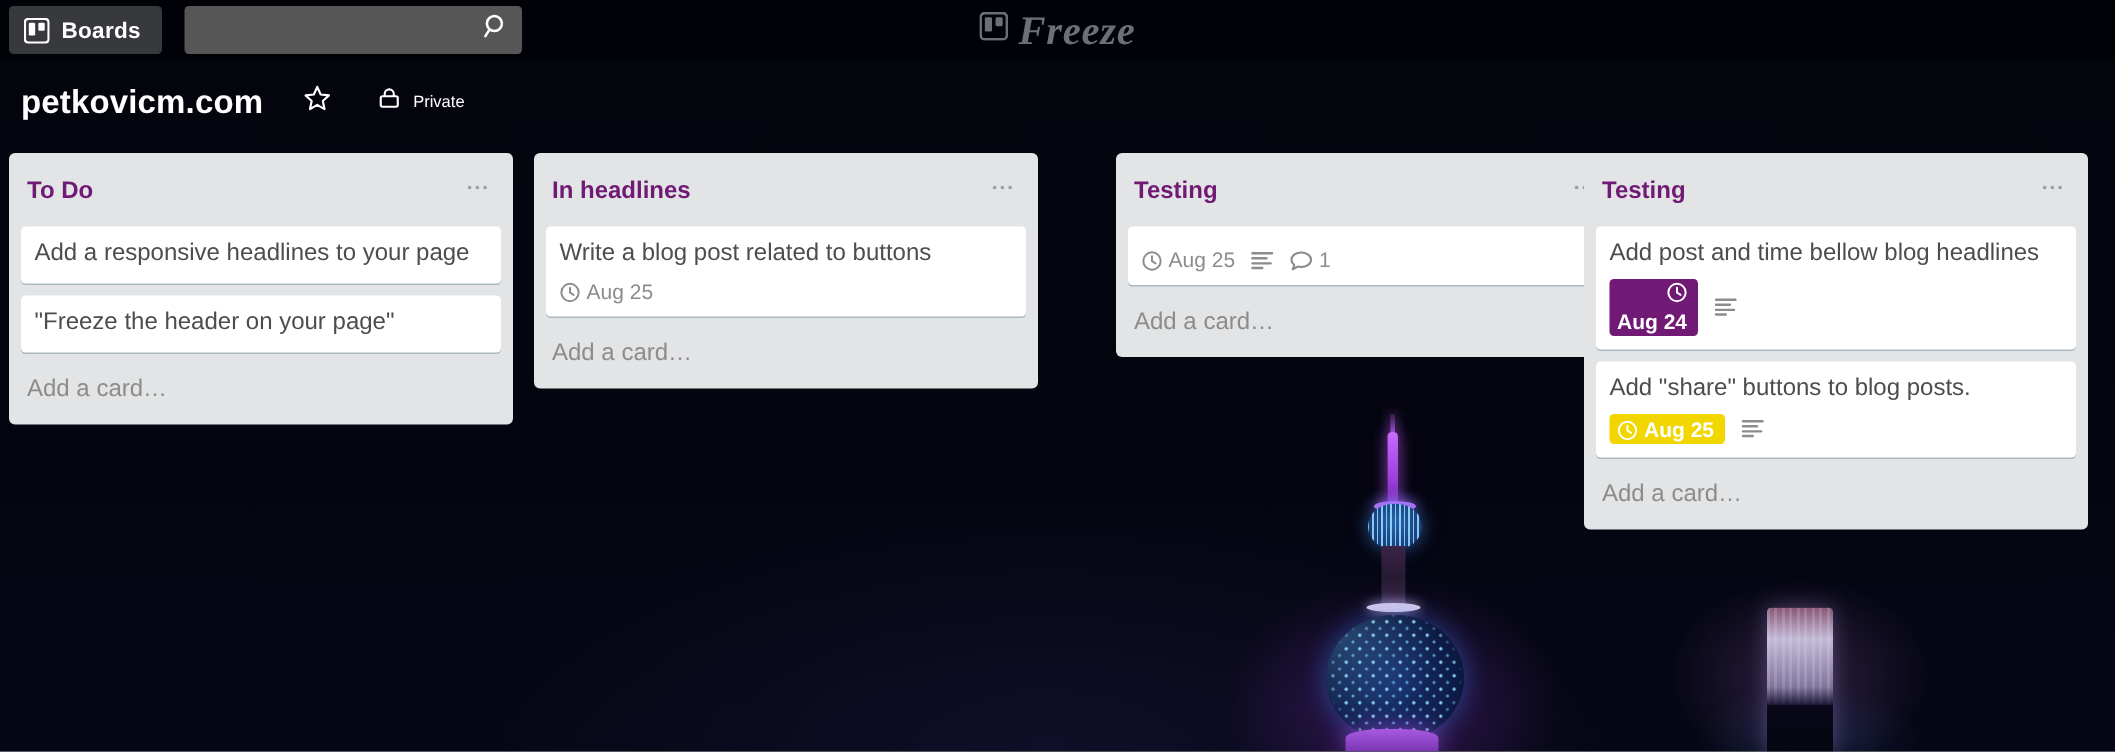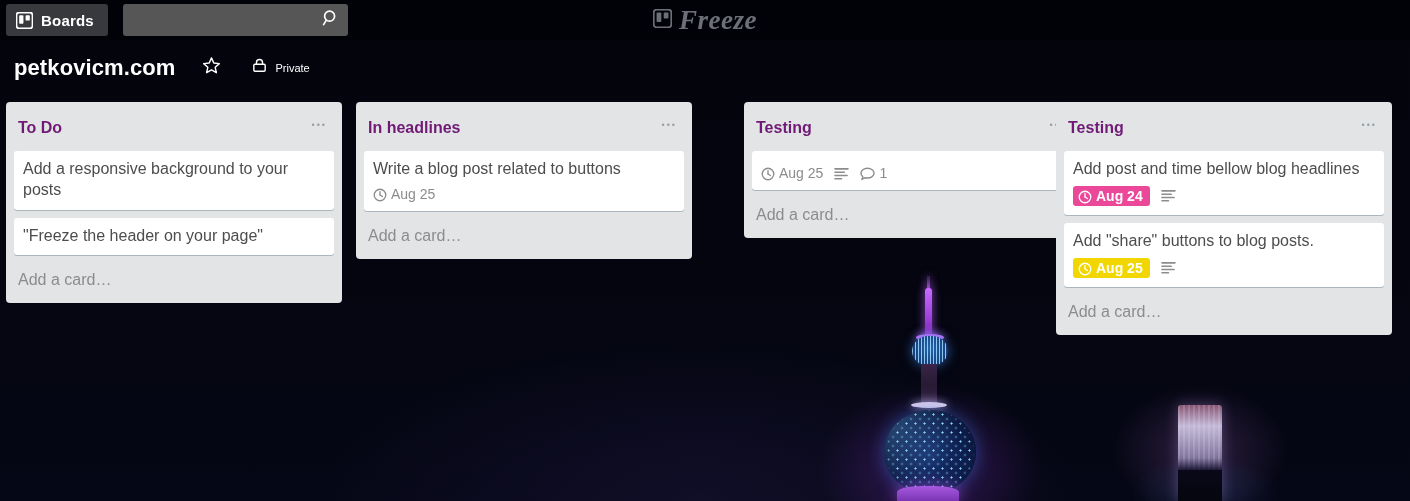--- a/index.html
+++ b/index.html
@@ -302,21 +302,21 @@
     font-size: 14px;
     color: #8c8c8c;
   }
   .badge.due {
     padding: 2px 7px 2px 5px;
     border-radius: 3px;
     color: #ffffff;
     font-weight: bold;
     font-size: 14px;
   }
-  .badge.due.red { background: #ec4899; }
+  .badge.due.red { background: #701a75; flex-direction: column; }
   .badge.due.yellow { background: #f2d600; }
   .badge .count { font-size: 14px; }
 
   .add-card {
     color: #8c8c8c;
     font-size: 16px;
     padding: 8px 12px 12px 12px;
     cursor: pointer;
   }
 </style>
@@ -398,21 +398,21 @@
   </div>
 
   <div id="board-canvas">
       <div class="list" style="left: 6px;">
         <div class="list-header">
           <div class="list-title">To Do</div>
           <div class="list-menu" style="font-size: 9px; letter-spacing: 2px; line-height: 18px;">•••</div>
         </div>
         <div class="cards">
           <div class="card">
-            <div class="card-title">Add a responsive background to your posts</div>
+            <div class="card-title">Add a responsive headlines to your page</div>
           </div>
           <div class="card">
             <div class="card-title">"Freeze the header on your page"</div>
           </div>
         </div>
         <div class="add-card">Add a card…</div>
       </div>
       <div class="list" style="left: 356px;">
         <div class="list-header">
           <div class="list-title">In headlines</div>

